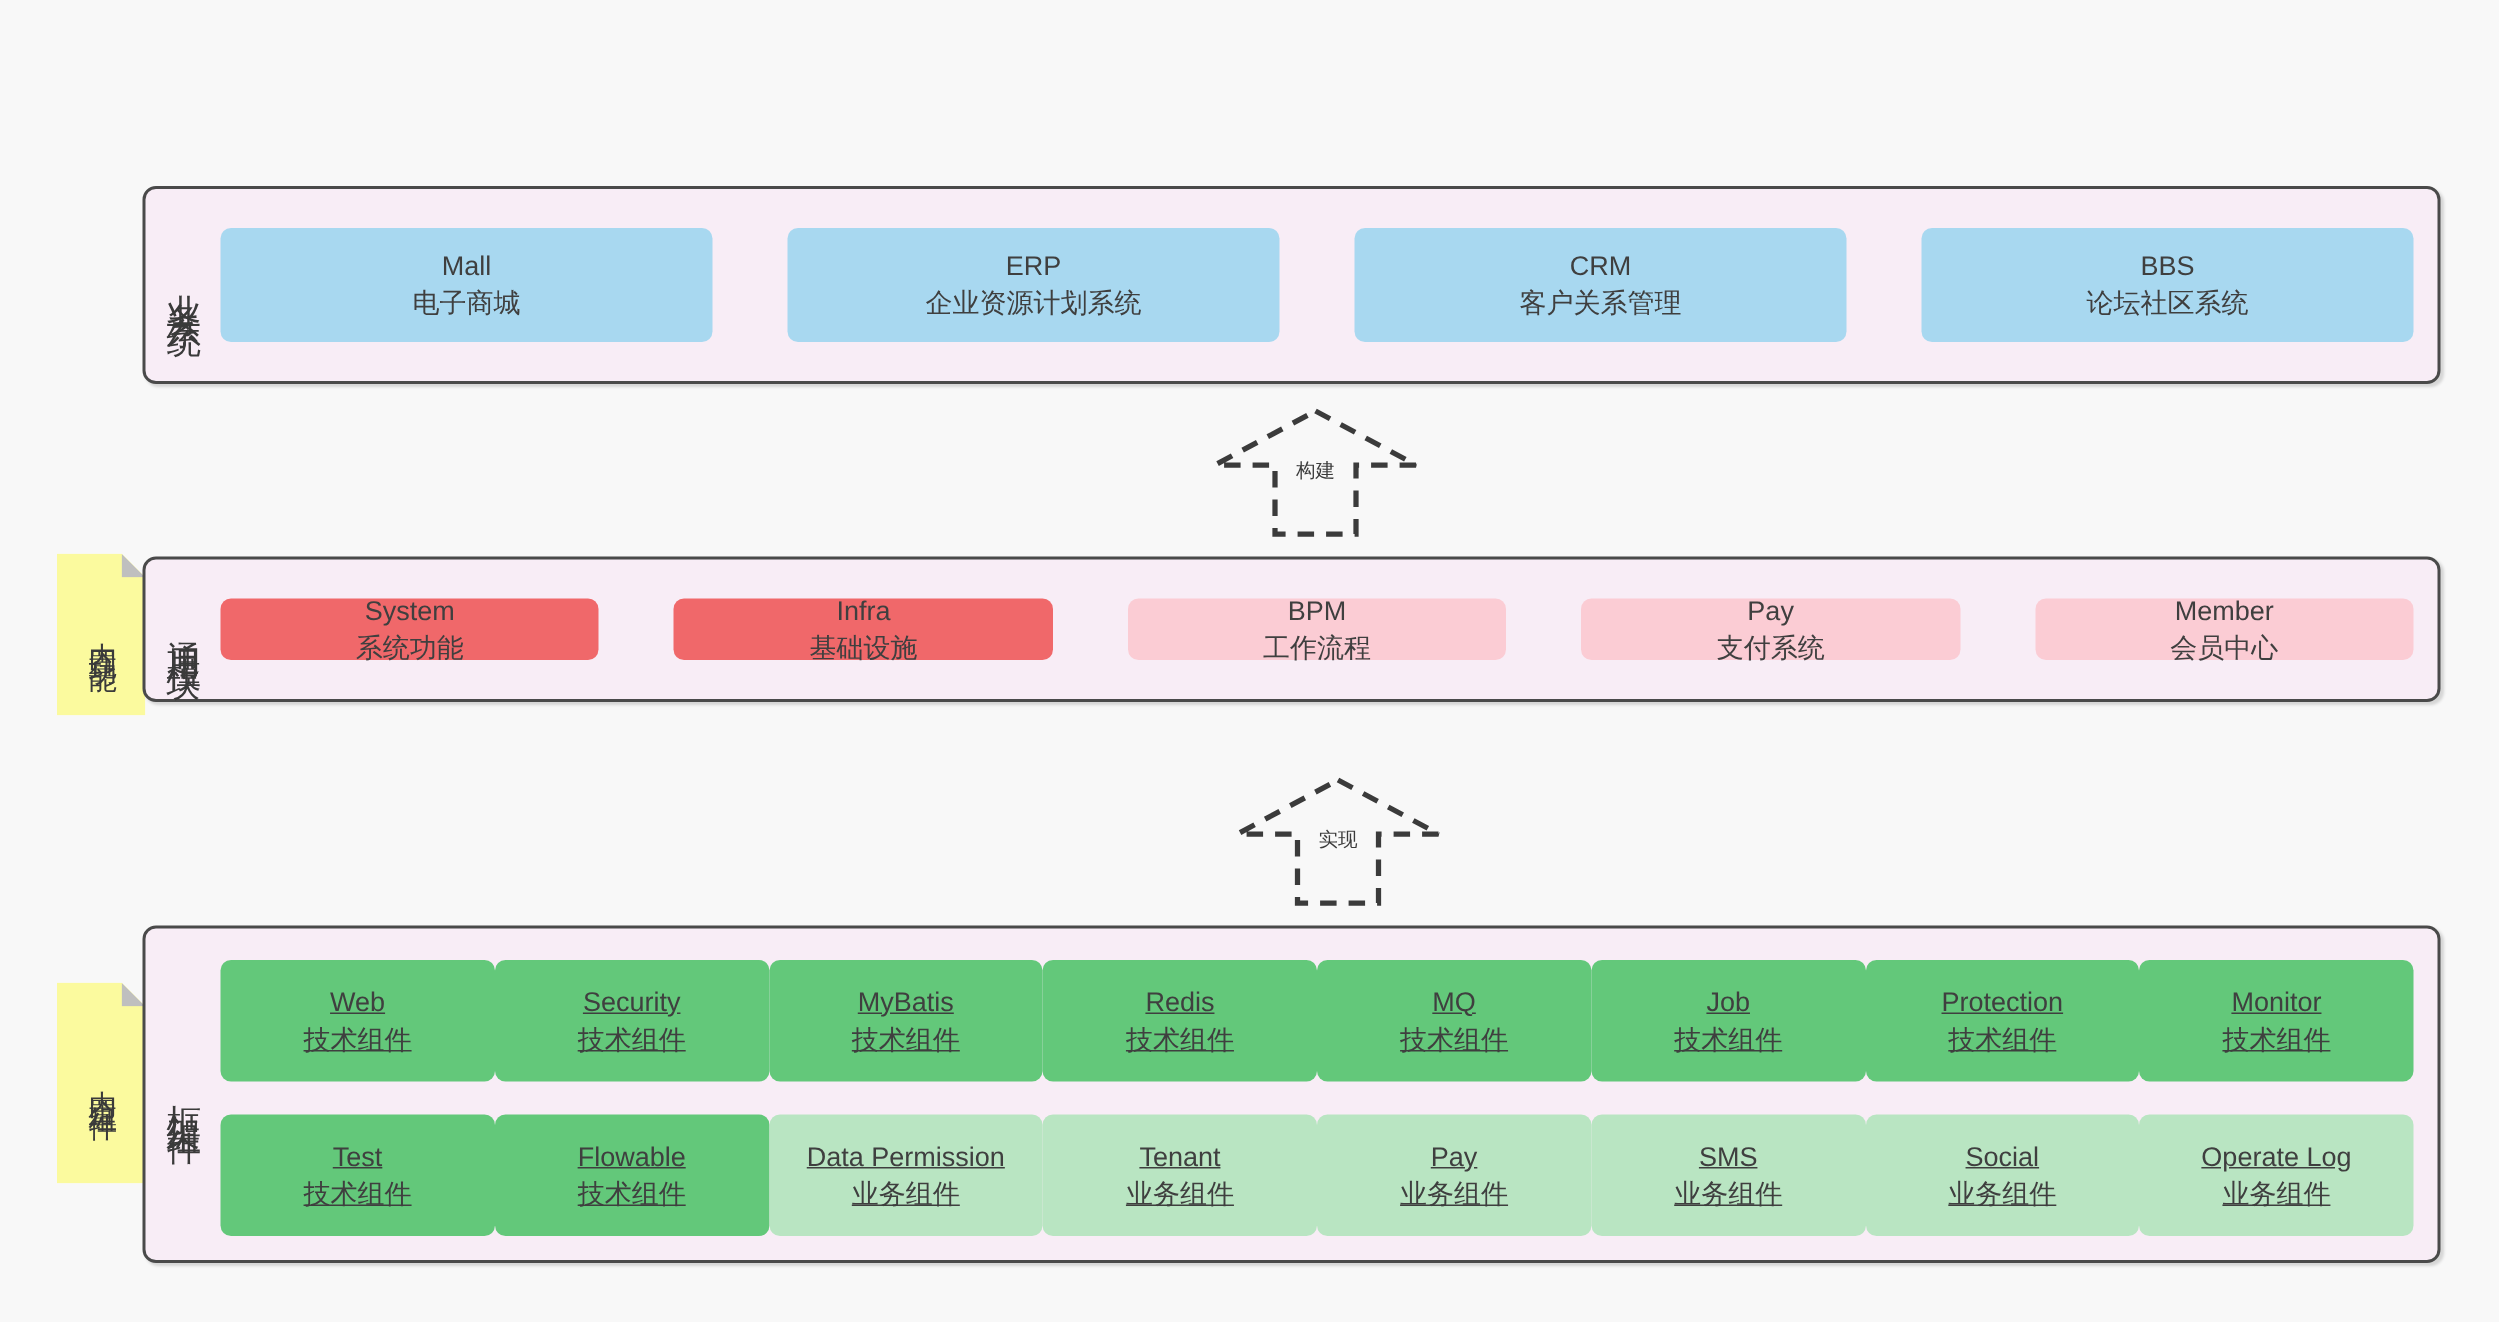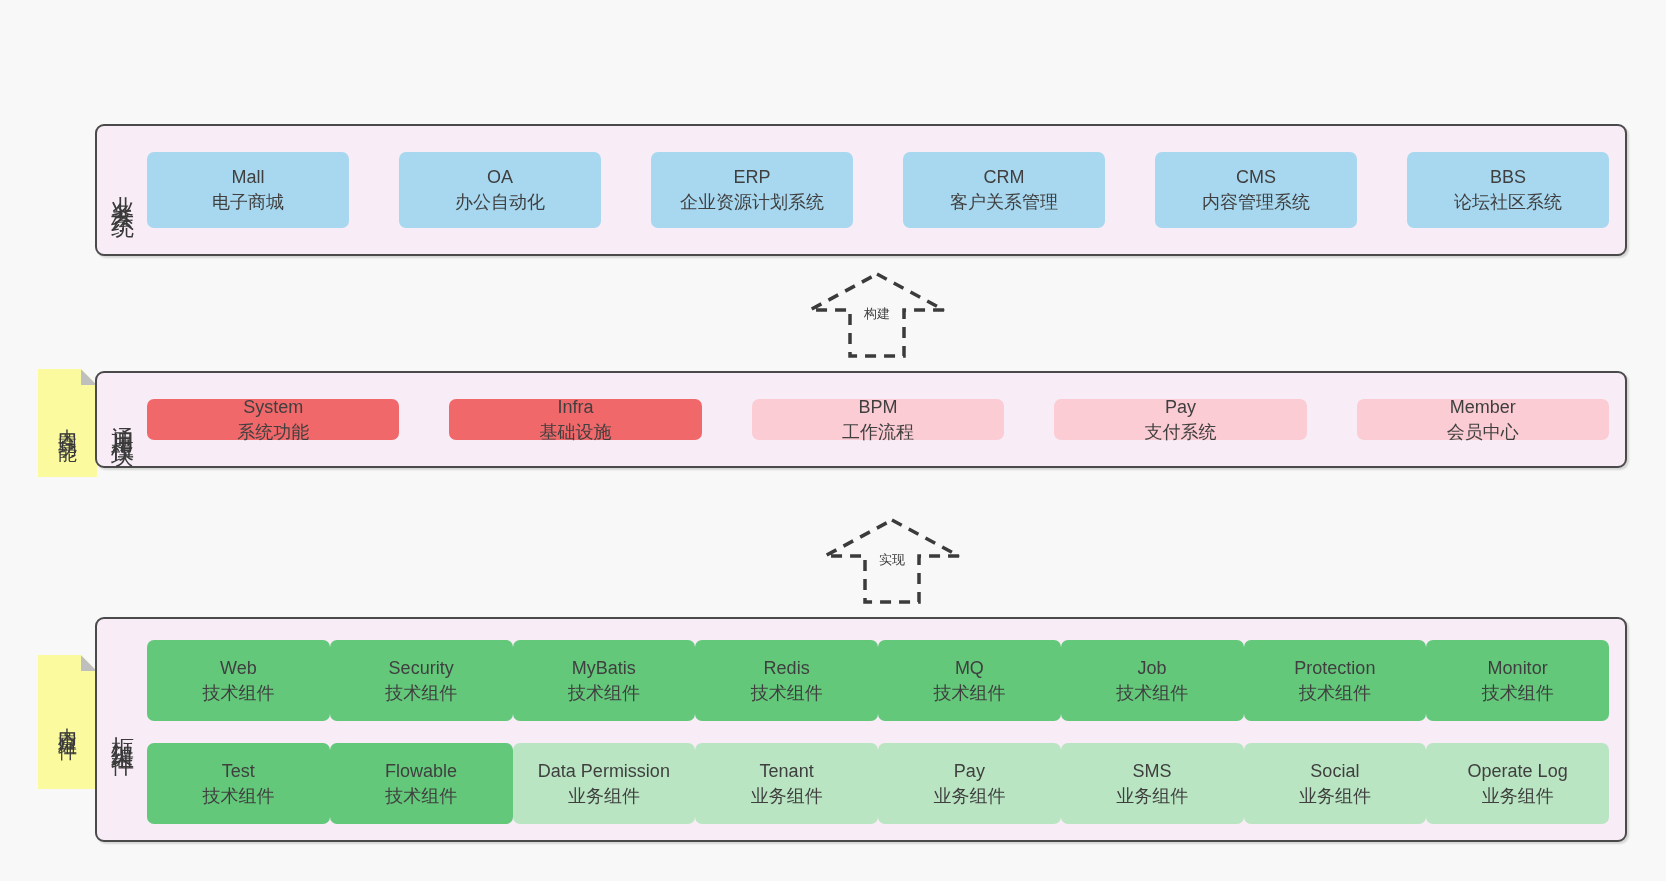--- a/index.html
+++ b/index.html
@@ -35,21 +35,21 @@
   }
 
   .items{display:flex;}
   .panel-business .items,.panel-modules .items{
     position:absolute;left:50px;right:16px;top:26px;bottom:26px;gap:50px;
   }
   .rows{
     position:absolute;left:50px;right:16px;top:21px;bottom:16px;
     display:flex;flex-direction:column;gap:22px;
   }
-  .rows .items{flex:1;}
+  .rows .items{flex:1;text-decoration:underline;}
 
   .box{
     flex:1;border-radius:7px;
     display:flex;flex-direction:column;align-items:center;justify-content:center;
     text-align:center;font-size:18px;line-height:1.38;padding:3px 8px;
   }
   .v-blue{background:var(--blue);}
   .v-red{background:var(--red);}
   .v-pink{background:var(--pink);}
   .v-green-dark{background:var(--green-dark);}
@@ -90,34 +90,26 @@
 <div class="canvas">
 
   <section class="panel panel-business">
     <div class="panel-label">业务系统</div>
     <div class="items">
         <div class="box v-blue">
           <div class="box-name">Mall</div>
           <div class="box-desc">电子商城</div>
         </div>
         <div class="box v-blue">
-          <div class="box-name">OA</div>
-          <div class="box-desc">办公自动化</div>
-        </div>
-        <div class="box v-blue">
           <div class="box-name">ERP</div>
           <div class="box-desc">企业资源计划系统</div>
         </div>
         <div class="box v-blue">
           <div class="box-name">CRM</div>
           <div class="box-desc">客户关系管理</div>
-        </div>
-        <div class="box v-blue">
-          <div class="box-name">CMS</div>
-          <div class="box-desc">内容管理系统</div>
         </div>
         <div class="box v-blue">
           <div class="box-name">BBS</div>
           <div class="box-desc">论坛社区系统</div>
         </div>
       </div>
   </section>
 
   <div class="arrow arrow-build">
     <svg viewBox="0 0 142 90">

